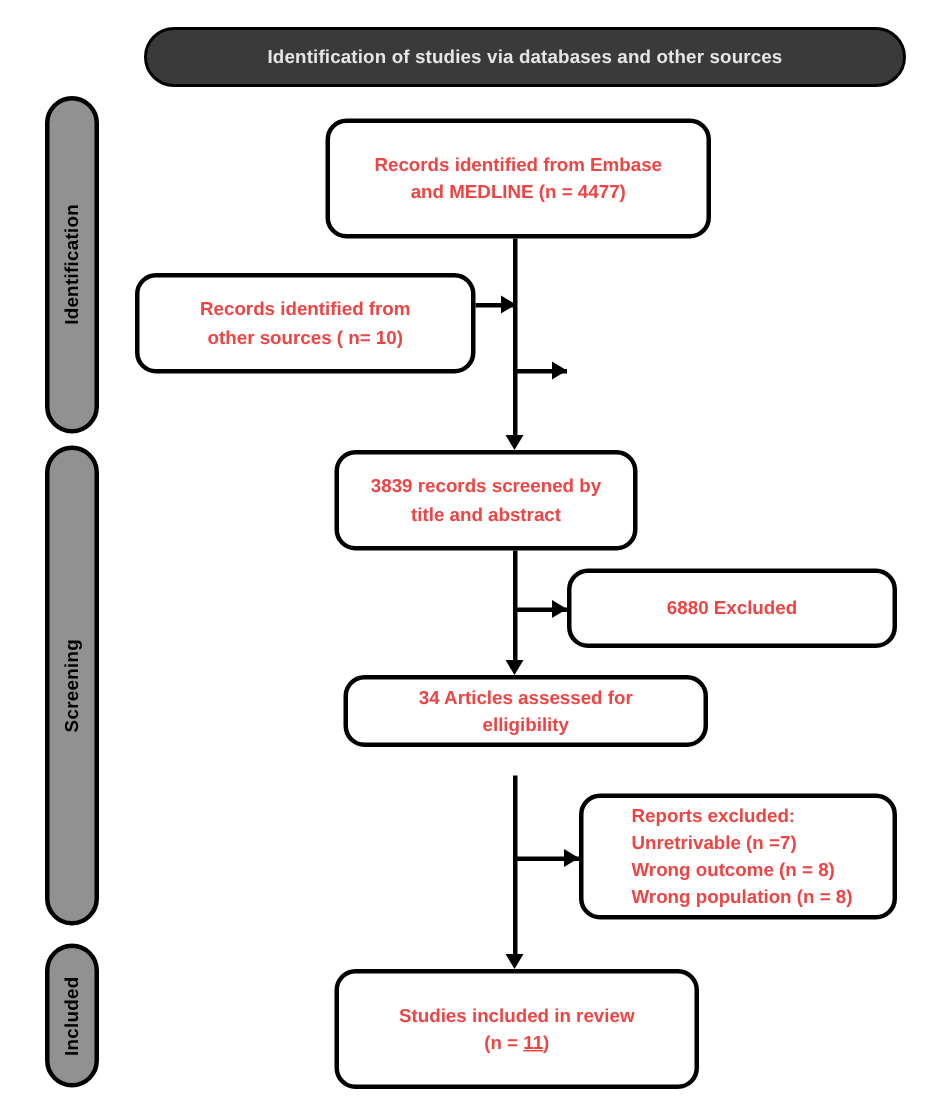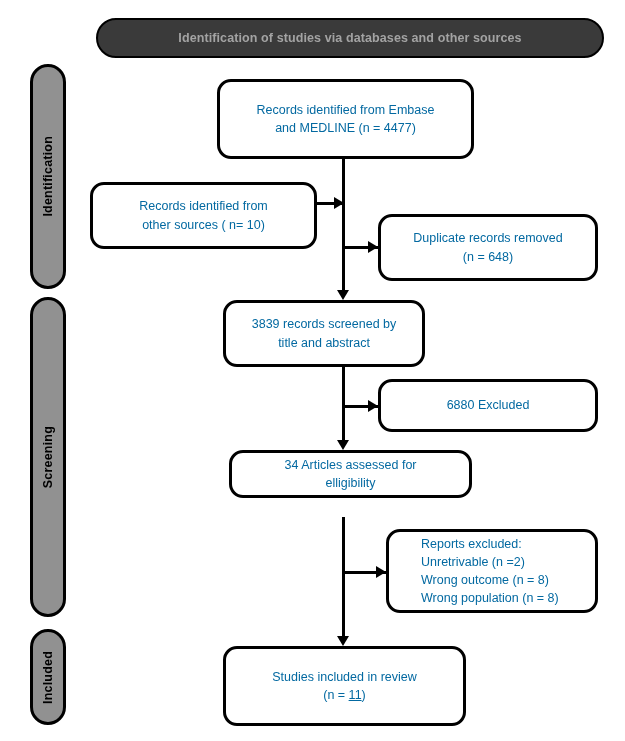--- a/index.html
+++ b/index.html
@@ -26,21 +26,21 @@
     height: 40px;
     background: #3a3a3a;
     border: 2px solid #000000;
     border-radius: 20px;
     display: flex;
     align-items: center;
     justify-content: center;
     box-sizing: border-box;
   }
   .banner-text {
-    color: #a3a3a3;
+    color: #e5e5e5;
     font-size: 12.5px;
     font-weight: bold;
     letter-spacing: 0.1px;
     white-space: nowrap;
   }
   
   .stage {
     position: absolute;
     left: 30px;
     width: 36px;
@@ -73,22 +73,22 @@
     border-radius: 14px;
     box-sizing: border-box;
     display: flex;
     flex-direction: column;
     align-items: center;
     justify-content: center;
     padding: 4px 8px;
   }
   .box .line {
     font-size: 12.5px;
-    font-weight: normal;
-    color: #0369a1;
+    font-weight: bold;
+    color: #ef4444;
     line-height: 1.45;
     text-align: center;
     white-space: nowrap;
   }
   .box.left-text {
     align-items: flex-start;
     padding-left: 32px;
   }
   .box.left-text .line {
     text-align: left;
@@ -171,42 +171,38 @@
   <div class="box" id="box-databases">
     <div class="line">Records identified from Embase</div>
     <div class="line">and MEDLINE (n = 4477)</div>
   </div>
 
   <div class="box" id="box-other">
     <div class="line">Records identified from</div>
     <div class="line">other sources ( n= 10)</div>
   </div>
 
-  <div class="box" id="box-duplicates">
-    <div class="line">Duplicate records removed</div>
-    <div class="line">(n = 648)</div>
-  </div>
 
   <div class="box" id="box-screened">
     <div class="line">3839 records screened by</div>
     <div class="line">title and abstract</div>
   </div>
 
   <div class="box" id="box-excluded">
     <div class="line">6880 Excluded</div>
   </div>
 
   <div class="box" id="box-assessed">
     <div class="line">34 Articles assessed for</div>
     <div class="line">elligibility</div>
   </div>
 
   <div class="box left-text" id="box-reports">
     <div class="line">Reports excluded:</div>
-    <div class="line">Unretrivable (n =2)</div>
+    <div class="line">Unretrivable (n =7)</div>
     <div class="line">Wrong outcome (n = 8)</div>
     <div class="line">Wrong population (n = 8)</div>
   </div>
 
   <div class="box" id="box-included">
     <div class="line">Studies included in review</div>
     <div class="line"><span>(n = </span><span class="ul">11</span><span>)</span></div>
   </div>
 
 </div>

